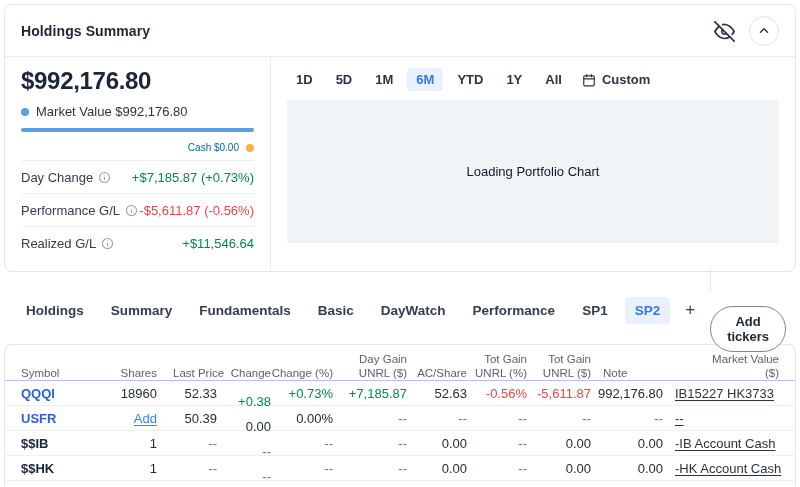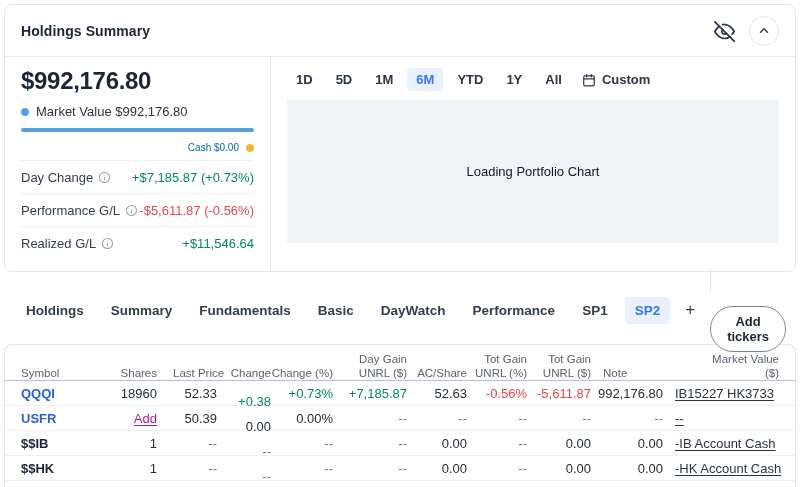--- a/index.html
+++ b/index.html
@@ -70,21 +70,21 @@
   .c-dg    { width:74px; }
   .c-ac    { width:60px; }
   .c-tgp   { width:60px; }
   .c-tg    { width:64px; }
   .c-mv    { width:72px; }
   .c-note  { flex:1; text-align:left; padding-left:12px; min-width:0; }
   .sym-link { color:#2b61d6; font-weight:bold; text-decoration:none; cursor:pointer; }
   .sym-cash { color:#1d2636; font-weight:bold; }
   .muted { color:#6a7380; }
   .note-link { color:#2a3342; text-decoration:underline; text-underline-offset:2px; cursor:pointer; }
-  .add-link { color:#a21caf; text-decoration:underline; text-underline-offset:2px; cursor:pointer;text-align:right; }
+  .add-link { color:#3b82f6; text-decoration:underline; text-underline-offset:2px; cursor:pointer;text-align:right; }
 </style>
 </head>
 <body>
 
 <div class="card">
   <div class="card-header">
     <div class="card-title">Holdings Summary</div>
     <div class="header-actions">
       <button class="icon-btn">
         <span style="display:flex">

